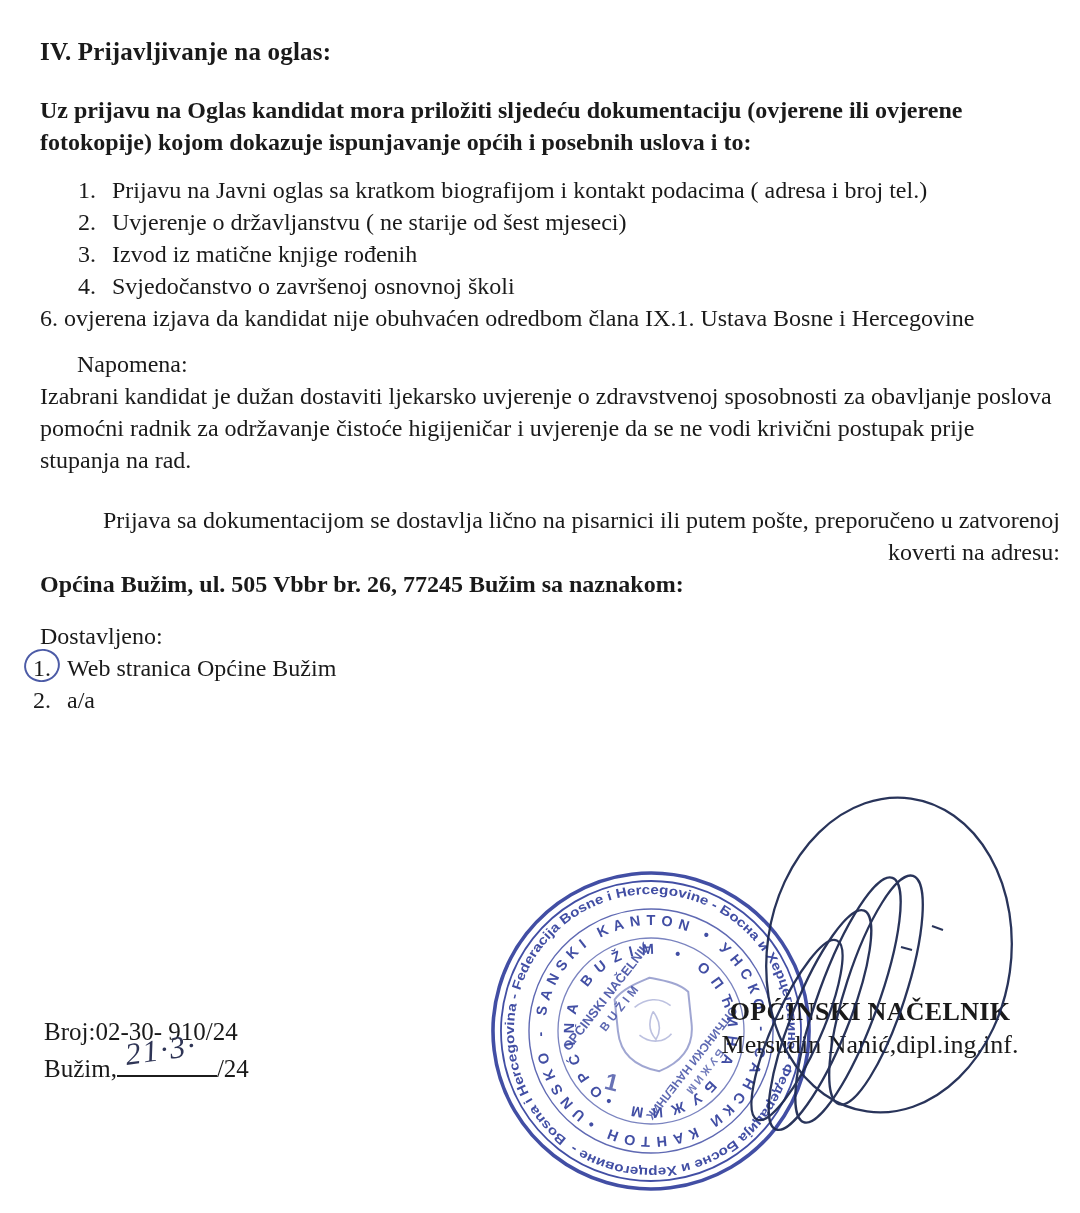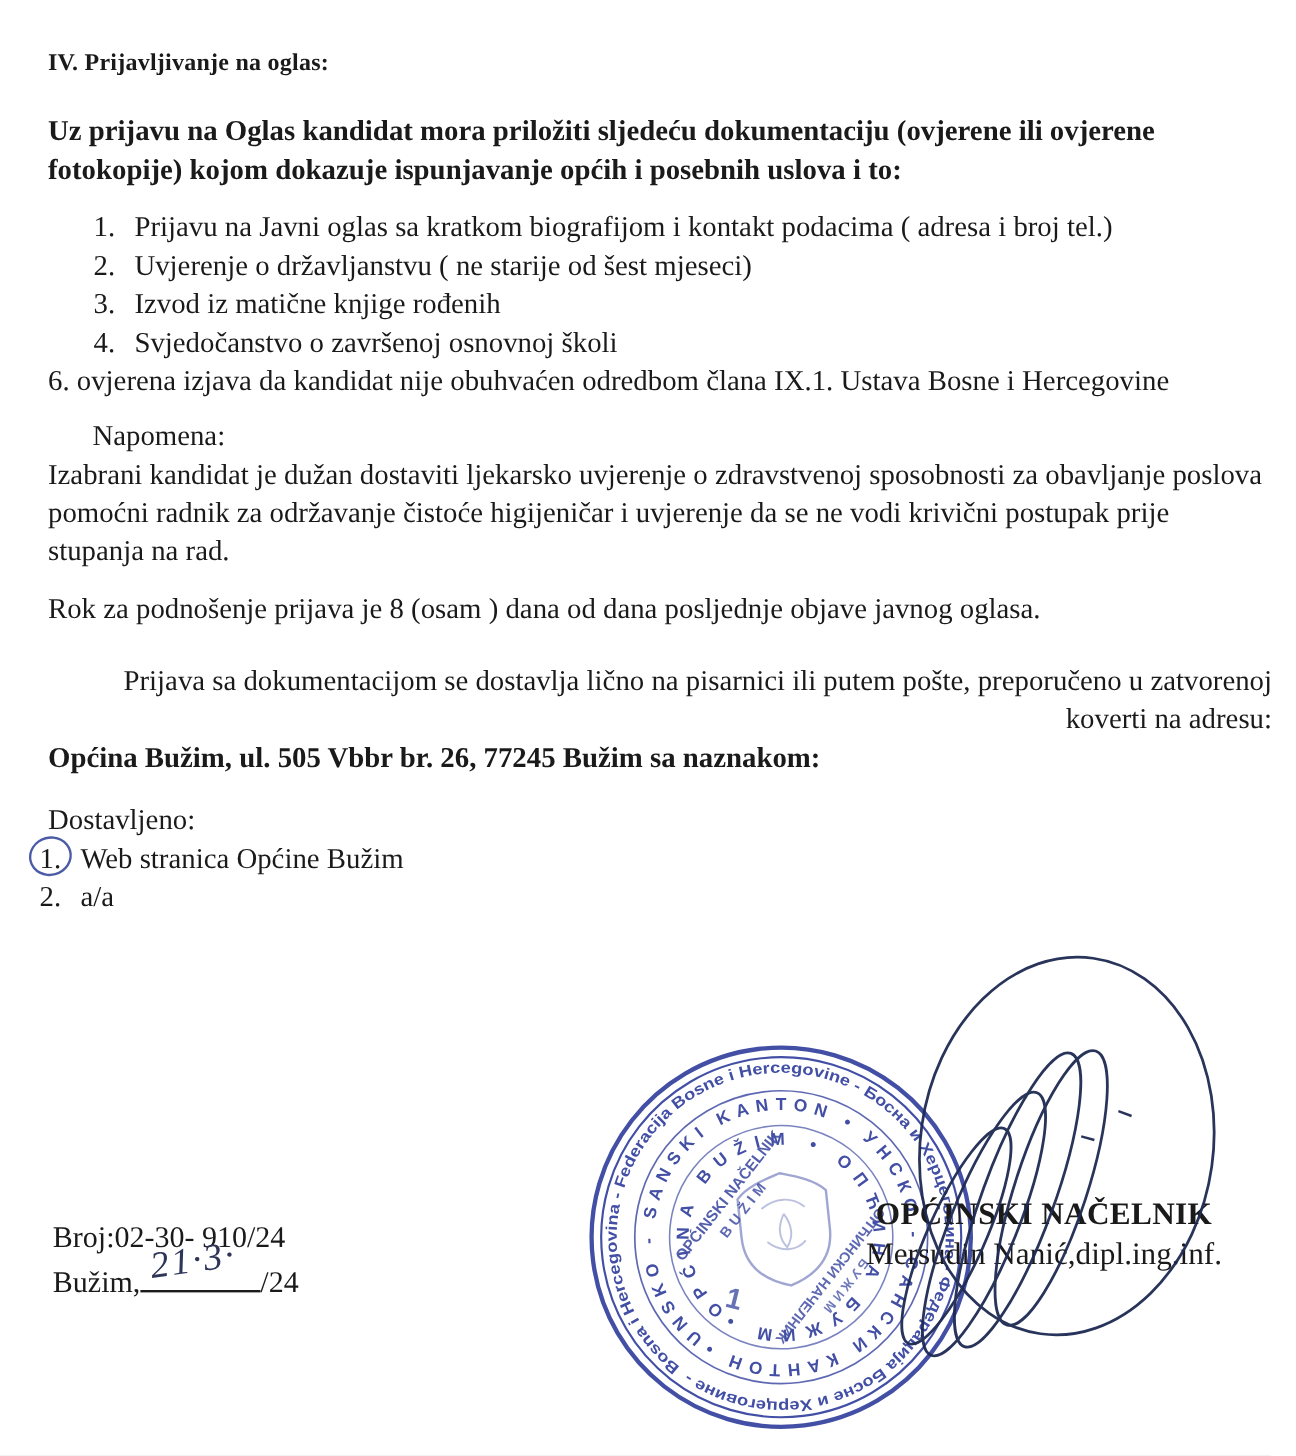--- a/index.html
+++ b/index.html
@@ -5,21 +5,21 @@
   html,body{margin:0;padding:0;background:#e8e8e8;}
   .page{
     position:relative;width:1080px;height:1213px;background:#ffffff;
     font-family:"Liberation Serif","DejaVu Serif",serif;color:#1a1a1a;
     overflow:hidden;margin:0 auto;
   }
   .content{position:absolute;left:40px;top:36px;width:1020px;z-index:1;
     font-size:24px;line-height:32px;}
   .content p{margin:0;}
   .bold{font-weight:bold;}
-  .h{font-size:20px;letter-spacing:.2px;}
+  .h{font-size:25px;letter-spacing:.2px;}
   .intro{margin-top:26px !important;}
   .nlist{margin-top:16px;}
   .nitem{display:flex;}
   .nnum{flex:0 0 34px;margin-left:38px;}
   .item5{text-align:justify;text-indent:30px;}
   .note-label{margin-top:14px !important;text-indent:37px;}
   .deadline{margin-top:16px !important;}
   .delivery{margin-top:28px !important;text-align:right;}
   .incomplete{margin-top:14px !important;}
   .dost-label{margin-top:20px !important;}
@@ -73,21 +73,20 @@
         <span class="nnum">4.</span>
         <span>Svjedočanstvo o završenoj osnovnoj školi</span>
       </div>
     </div>
 
     <p class="item6">6. ovjerena izjava da kandidat nije obuhvaćen odredbom člana IX.1. Ustava Bosne i Hercegovine</p>
 
     <p class="note-label">Napomena:</p>
     <p class="note-body">Izabrani kandidat je  dužan dostaviti ljekarsko uvjerenje o zdravstvenoj sposobnosti za obavljanje poslova pomoćni radnik za održavanje čistoće higijeničar i uvjerenje da se ne vodi krivični postupak prije stupanja na rad.</p>
 
-    <p class="deadline">Rok za podnošenje prijava je 8 (osam )  dana od dana posljednje objave javnog oglasa.</p>
 
     <p class="delivery">Prijava sa dokumentacijom se dostavlja lično na pisarnici ili putem pošte, preporučeno u zatvorenoj koverti na adresu:</p>
     <p class="bold">Općina Bužim, ul. 505 Vbbr br. 26,  77245 Bužim sa naznakom:</p>
 
 
     <p class="dost-label">Dostavljeno:</p>
     <div class="dlist">
       <div class="ditem">
         <span class="dnum">
           <i class="pen-circle"></i>

